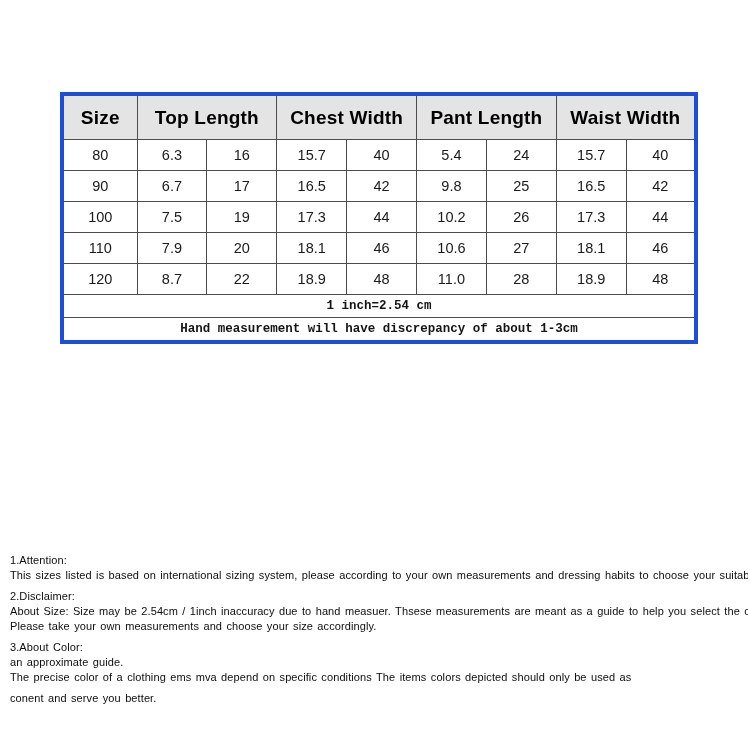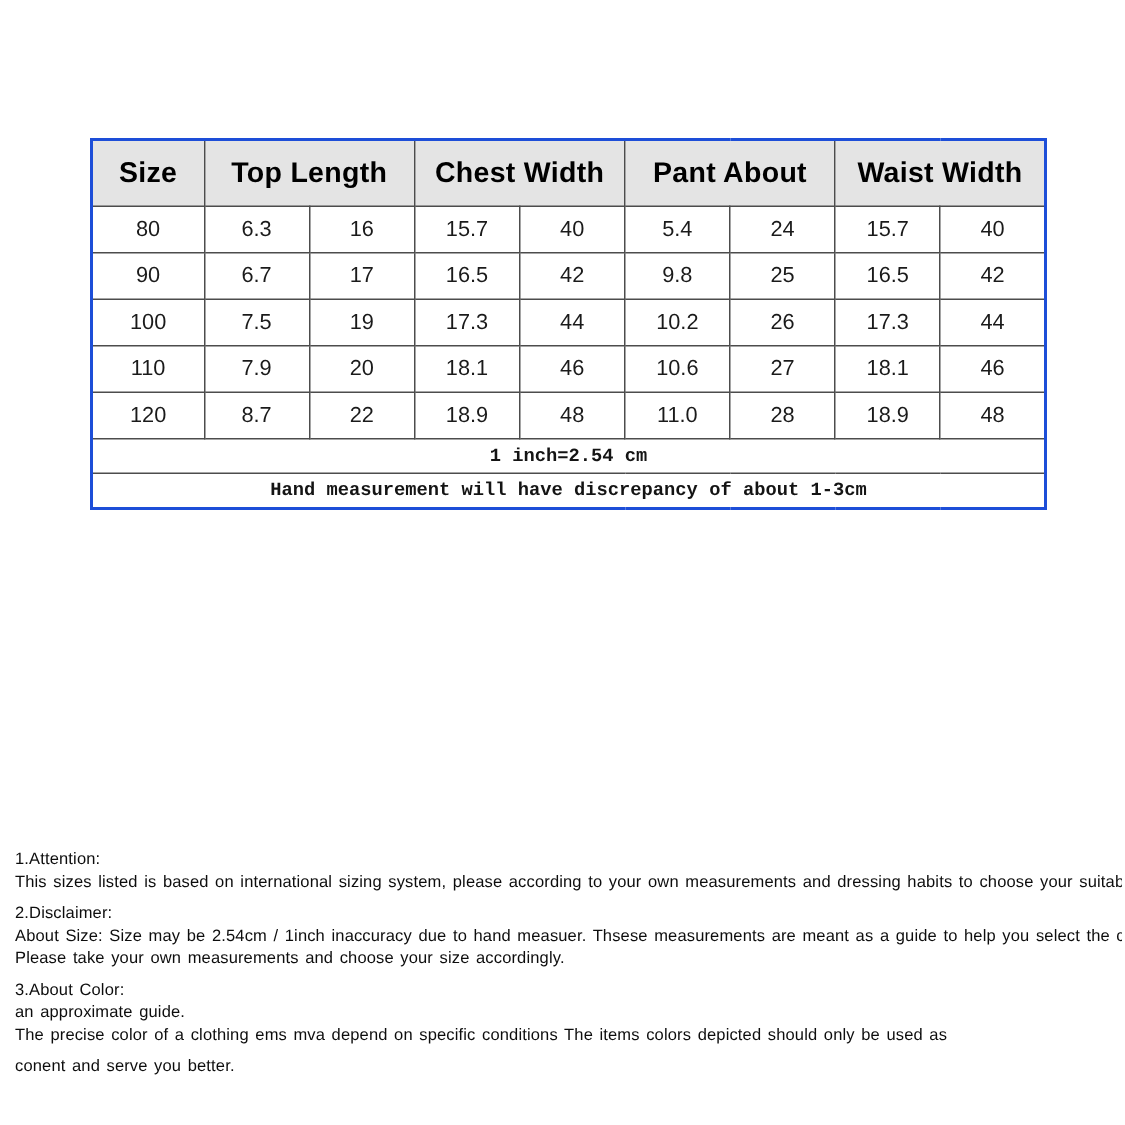--- a/index.html
+++ b/index.html
@@ -3,21 +3,21 @@
 <meta charset="utf-8">
 <style>
   html,body{margin:0;padding:0;}
   body{
     width:750px;height:750px;background:#ffffff;position:relative;
     font-family:"Liberation Sans",sans-serif;color:#111111;overflow:hidden;
   }
   table.size-table{
     position:absolute;left:60px;top:92px;width:638px;
     border-collapse:collapse;table-layout:fixed;
-    border:2px solid #1d4ed8;
+    border:4px solid #1d4ed8;
   }
   table.size-table th,table.size-table td{
     border:1px solid #4c4c4c;text-align:center;vertical-align:middle;padding:0;
     overflow:hidden;white-space:nowrap;
   }
   tr.group-row th{
     height:43px;background:#e4e4e4;color:#000;
     font-size:19px;font-weight:bold;letter-spacing:0.2px;
   }
   tr.unit-row th{
@@ -26,21 +26,21 @@
   }
   tr.unit-row th.first-unit{font-weight:bold;font-size:16px;}
   tbody.data-rows td{height:30px;font-size:14.5px;color:#1a1a1a;}
   td.note-cell{
     height:22px;font-family:"Liberation Mono","DejaVu Sans Mono",monospace;
     font-weight:bold;font-size:12.5px;color:#141414;
   }
   .notices{
     position:absolute;left:10px;top:553px;width:738px;
     font-size:11px;line-height:15px;color:#0d0d0d;
-    word-spacing:1.2px;letter-spacing:0.1px;margin-top:13px;
+    word-spacing:1.2px;letter-spacing:0.1px;
   }
   .notice{margin:0 0 6px 0;}
   .notice-line{white-space:nowrap;overflow:hidden;}
 </style>
 </head>
 <body>
 
 <table class="size-table">
   <colgroup>
     <col style="width:75px">
@@ -51,21 +51,21 @@
       <col>
       <col>
       <col>
       <col>
   </colgroup>
   <thead>
     <tr class="group-row" id="group-row">
         <th colspan="1">Size</th>
         <th colspan="2">Top Length</th>
         <th colspan="2">Chest Width</th>
-        <th colspan="2">Pant About</th>
+        <th colspan="2">Pant Length</th>
         <th colspan="2">Waist Width</th>
       </tr>
   </thead>
   <tbody class="data-rows" id="data-rows">
       <tr>
         <td>80</td>
         <td>6.3</td>
         <td>16</td>
         <td>15.7</td>
         <td>40</td>

